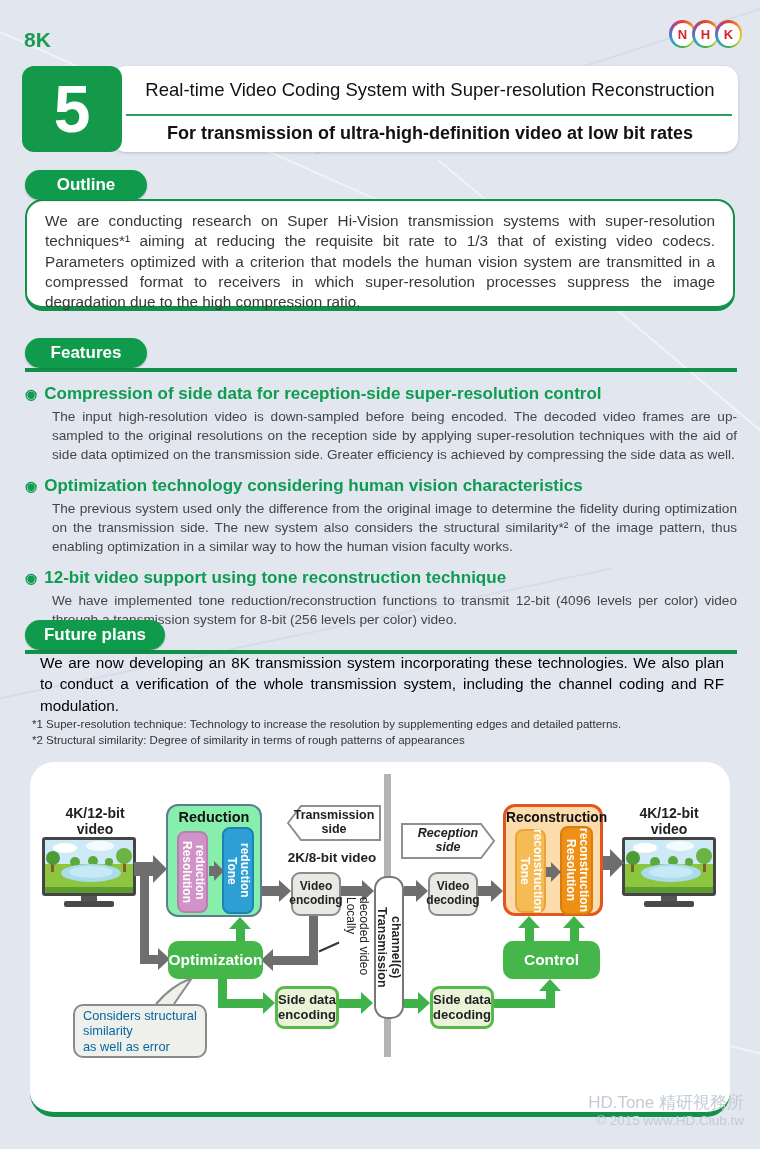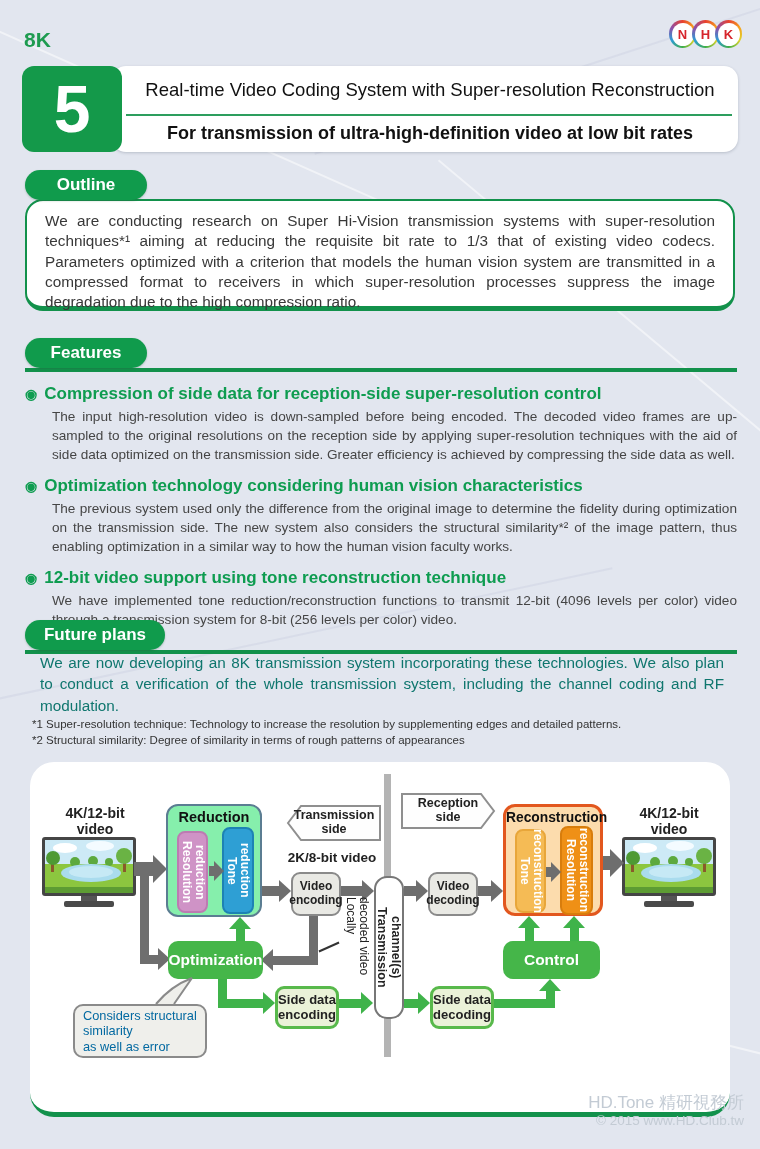--- a/index.html
+++ b/index.html
@@ -35,21 +35,21 @@
        font-size:15.3px;line-height:1.33;color:#383838;text-align:justify;}
   .sec-hdr{border-bottom:4px solid #12914b;height:30px;}
   .feat-hdr{left:25px;top:338px;width:712px;}
   .fut-hdr{left:25px;top:620px;width:712px;}
   .sec-hdr .pill{width:122px;}
   .fut-hdr .pill{width:140px;}
   .feat-list{left:25px;top:372px;width:712px;}
   .feat-title{display:flex;gap:7px;align-items:baseline;color:#0e9c50;font-size:17px;font-weight:bold;margin-top:12px;}
   .feat-title .mark{font-size:14px;color:#0e9c50;}
   .feat-body{margin:3px 0 0 27px;font-size:13.6px;color:#454545;text-align:justify;line-height:1.4;}
-  .fut-body{left:40px;top:652px;width:684px;font-size:15.3px;color:#0f766e;text-align:justify;line-height:1.4;}
+  .fut-body{left:40px;top:652px;width:684px;font-size:15.3px;color:#000000;text-align:justify;line-height:1.4;}
   .footnotes{left:32px;top:716px;width:704px;font-size:11.5px;color:#333;line-height:1.4;}
   
   .panel{left:30px;top:762px;width:700px;height:350px;background:#fff;border-radius:24px;
        border-bottom:5px solid #12914b;box-sizing:content-box;}
   .panel *{box-sizing:border-box;}
   .node{position:absolute;display:flex;align-items:center;justify-content:center;text-align:center;
        white-space:pre-line;}
   .vline{position:absolute;left:354px;top:12px;width:7px;height:283px;background:#b4b4b4;z-index:1;}
   .glabel{position:absolute;font-size:14px;font-weight:bold;color:#222;text-align:center;
        white-space:pre-line;line-height:1.12;}
@@ -211,21 +211,21 @@
     <div class="ar sm" style="left:46px;top:55px;"></div>
   </div>
 
   <div class="callout" style="left:256px;top:42px;">
     <svg width="96" height="38">
         <polygon points="2,19 15,2 94,2 94,36 15,36" fill="#fefefe" stroke="#8f8f8f" stroke-width="2"></polygon>
       </svg>
     <div class="ctext">Transmission
 side</div>
   </div>
-  <div class="callout" style="left:370px;top:30px;">
+  <div class="callout" style="left:370px;top:60px;font-style:italic;">
     <svg width="96" height="38">
         <polygon points="2,2 81,2 94,19 81,36 2,36" fill="#fefefe" stroke="#8f8f8f" stroke-width="2"></polygon>
       </svg>
     <div class="ctext">Reception
 side</div>
   </div>
   <div class="glabel midlabel">2K/8-bit video</div>
 
   <div class="node graybox" style="left:261px;top:110px;width:50px;height:44px;">Video
 encoding</div>

